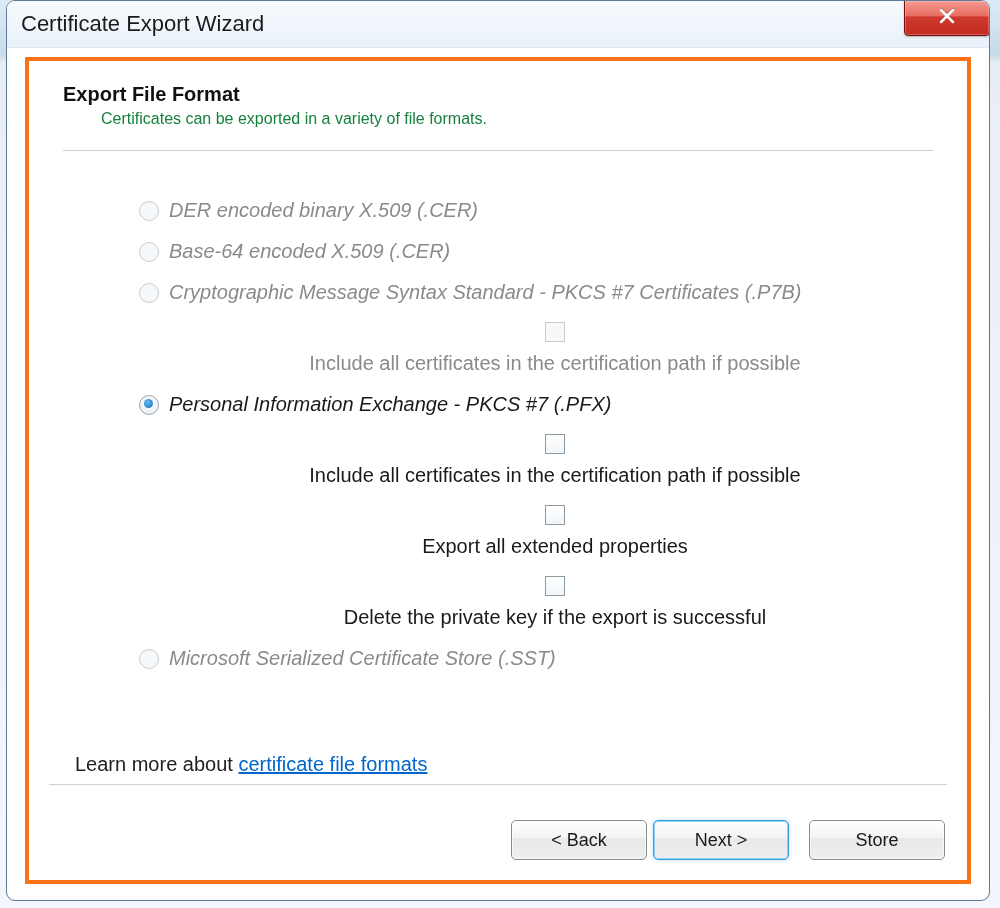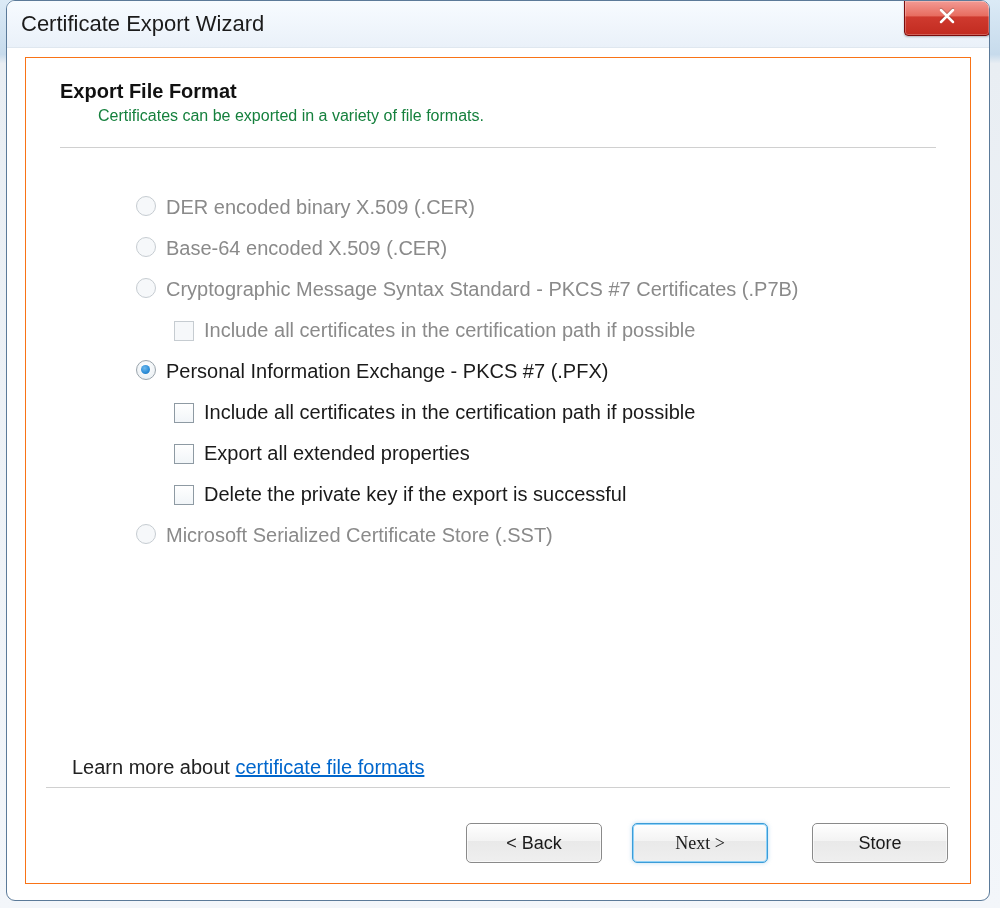--- a/index.html
+++ b/index.html
@@ -80,21 +80,21 @@
     filter: drop-shadow(0 -1px 0 rgba(0,0,0,.25));
   }
 
   
   .panel {
     position: absolute;
     left: 18px;
     right: 18px;
     top: 56px;
     bottom: 16px;
-    border: 1px solid #f97316;
+    border: 4px solid #f97316;
     background: #ffffff;
   }
 
   .heading {
     padding: 22px 34px 0 34px;
   }
   .heading .h1 {
     font-weight: 700;
     font-size: 20px;
     color: #111;
@@ -115,31 +115,34 @@
     padding: 48px 34px 0 80px;
   }
   .form-area .prompt {
     font-size: 20px;
     color: #222;
     margin-bottom: 24px;
   }
 
   .opt-row {
     display: flex;
+    align-items: center;
     gap: 10px;
     margin: 0 0 18px 30px;
     font-size: 20px;
+    font-style: italic;
   }
   .opt-row.disabled { color: #8a8a8a; }
   .sub-row {
     display: flex;
     align-items: center;
     gap: 10px;
     margin: 0 0 18px 68px;
     font-size: 20px;
+    flex-direction: column;
   }
   .sub-row.disabled { color: #8a8a8a; }
 
   
   .radio {
     width: 18px;
     height: 18px;
     flex: 0 0 18px;
     border: 1.5px solid #9aa4ac;
     border-radius: 50%;
@@ -191,39 +194,38 @@
     bottom: 86px;
     border: none;
     border-top: 1px solid #d0d0d0;
   }
 
   .buttons {
     position: absolute;
     right: 22px;
     bottom: 20px;
     display: flex;
-    gap: 30px;
+    gap: 6px;
   }
   .btn {
     min-width: 136px;
     height: 40px;
     padding: 0 14px;
     border: 1px solid #8a8a8a;
     border-radius: 5px;
     background: linear-gradient(180deg, #ffffff 0%, #f3f3f3 45%, #e9e9e9 46%, #efefef 100%);
     font-size: 18px;
     color: #1a1a1a;
     cursor: pointer;
     box-shadow: 0 0 0 1px rgba(255,255,255,.6) inset;
     font-family: inherit;
   }
   .btn.default {
     border-color: #3c9cd7;
     box-shadow: 0 0 0 1px #8fd1f7 inset, 0 0 4px rgba(60,156,215,.35);
-    font-family: Liberation Serif, serif;
   }
   .cancel-gap { margin-left: 14px; }
 </style>
 </head>
 <body>
 
 <div class="backdrop"></div>
 
 <div class="dialog">
 

